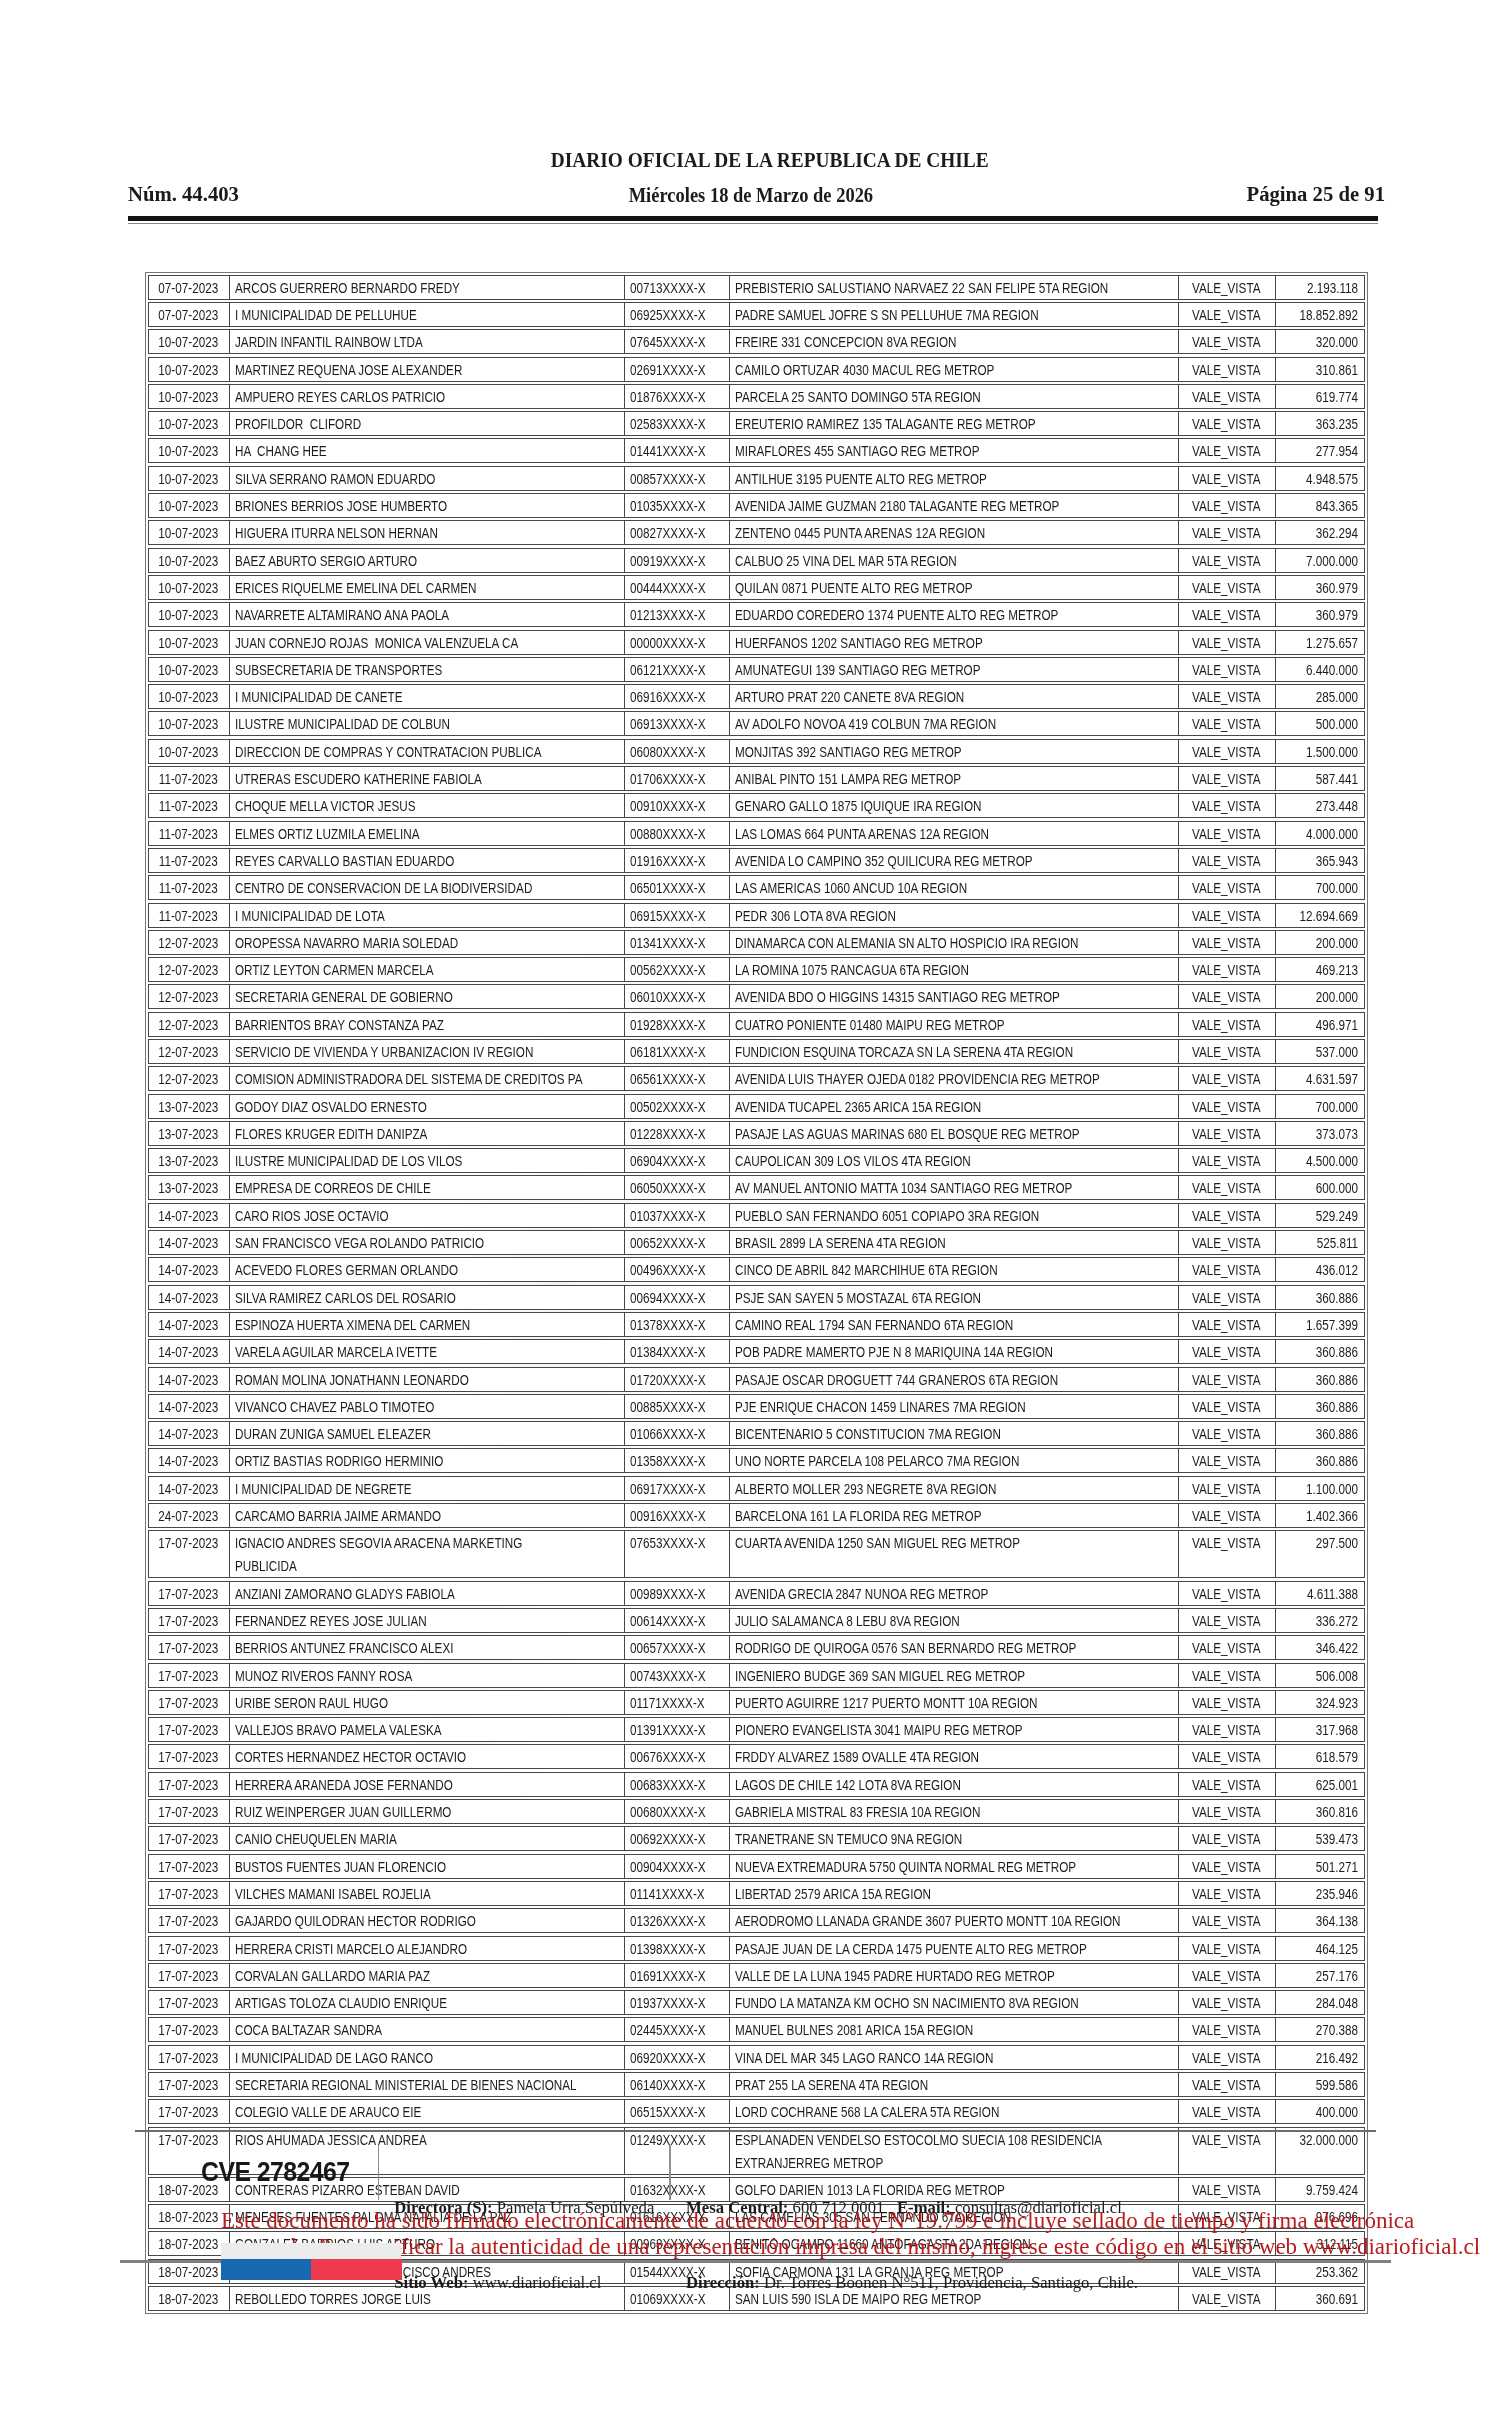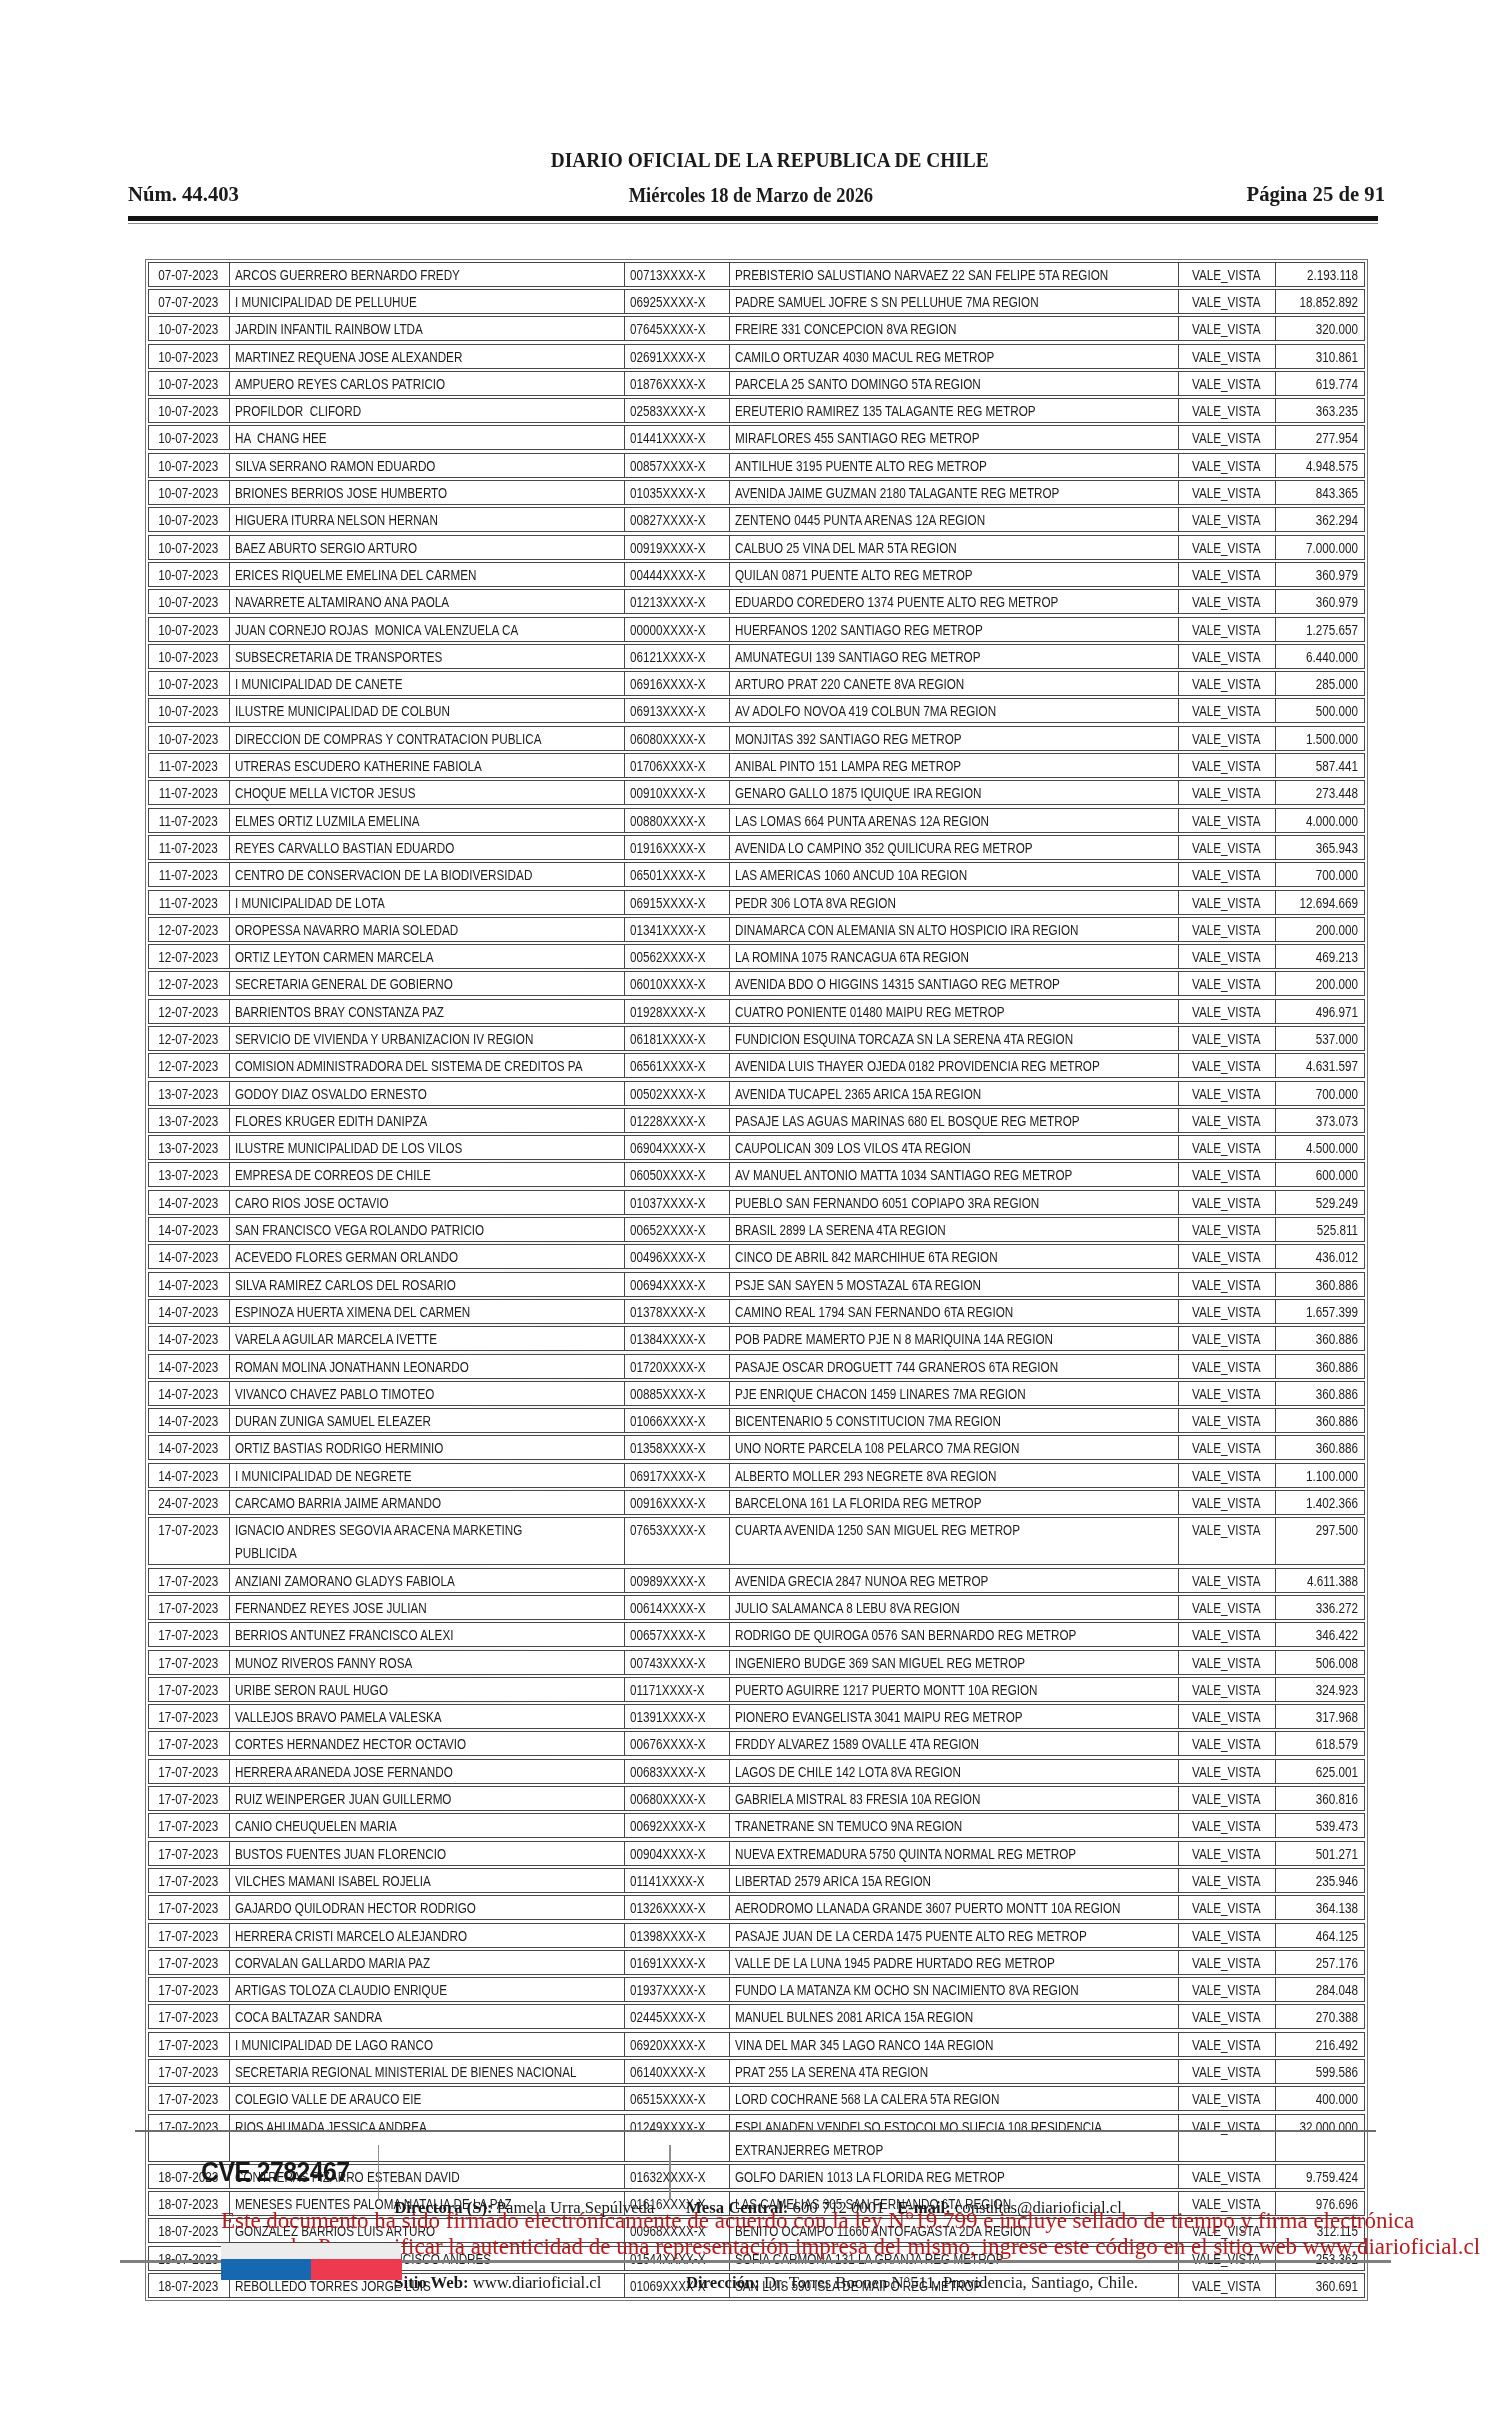--- a/index.html
+++ b/index.html
@@ -17,21 +17,21 @@
 
   
   .wmark{position:absolute;left:247px;top:816px;width:690px;height:1092px;pointer-events:none;
          background:
           radial-gradient(ellipse 195px 402px at 45% 45%, rgba(0,0,0,0.05), rgba(0,0,0,0) 70%),
           radial-gradient(ellipse 149px 149px at 62% 18%, rgba(0,0,0,0.04), rgba(0,0,0,0) 70%),
           radial-gradient(ellipse 172px 241px at 30% 78%, rgba(0,0,0,0.04), rgba(0,0,0,0) 70%);
          filter:blur(10.3px);}
 
   
-  .tbl{position:absolute;left:145px;top:259px;width:1223px;border:1.1px solid #757575;padding:1.7px;box-sizing:border-box;}
+  .tbl{position:absolute;left:145px;top:272px;width:1223px;border:1.1px solid #757575;padding:1.7px;box-sizing:border-box;}
   .trow{display:grid;grid-template-columns:81px 395px 105px 449px 97px 1fr;
         border:1.1px solid #474747;margin-top:2.3px;background:#fff;min-height:23px;box-sizing:border-box;}
   .trow:first-child{margin-top:0;}
   .tcell{border-right:1.1px solid #474747;padding:0 5.7px;overflow:hidden;}
   .tcell:last-child{border-right:none;}
   .tcell span{display:block;width:128%;transform:scaleX(.78);transform-origin:0 0;
               white-space:pre;font-family:"Liberation Sans", sans-serif;font-size:15px;
               line-height:23px;color:#1c1c1c;}
   .c-date span,.c-type span{text-align:center;}
   .c-amount span{text-align:right;}

